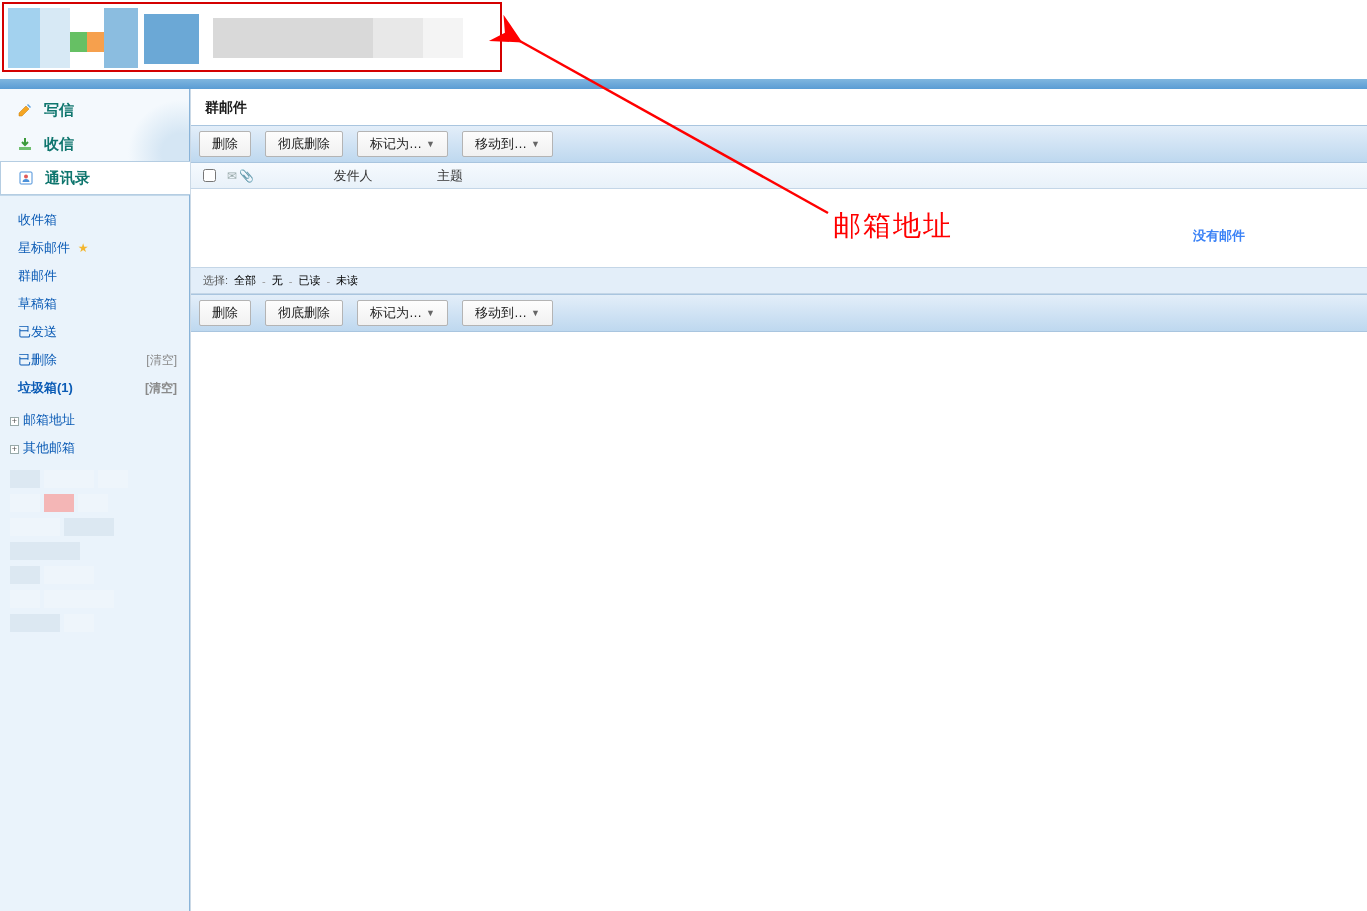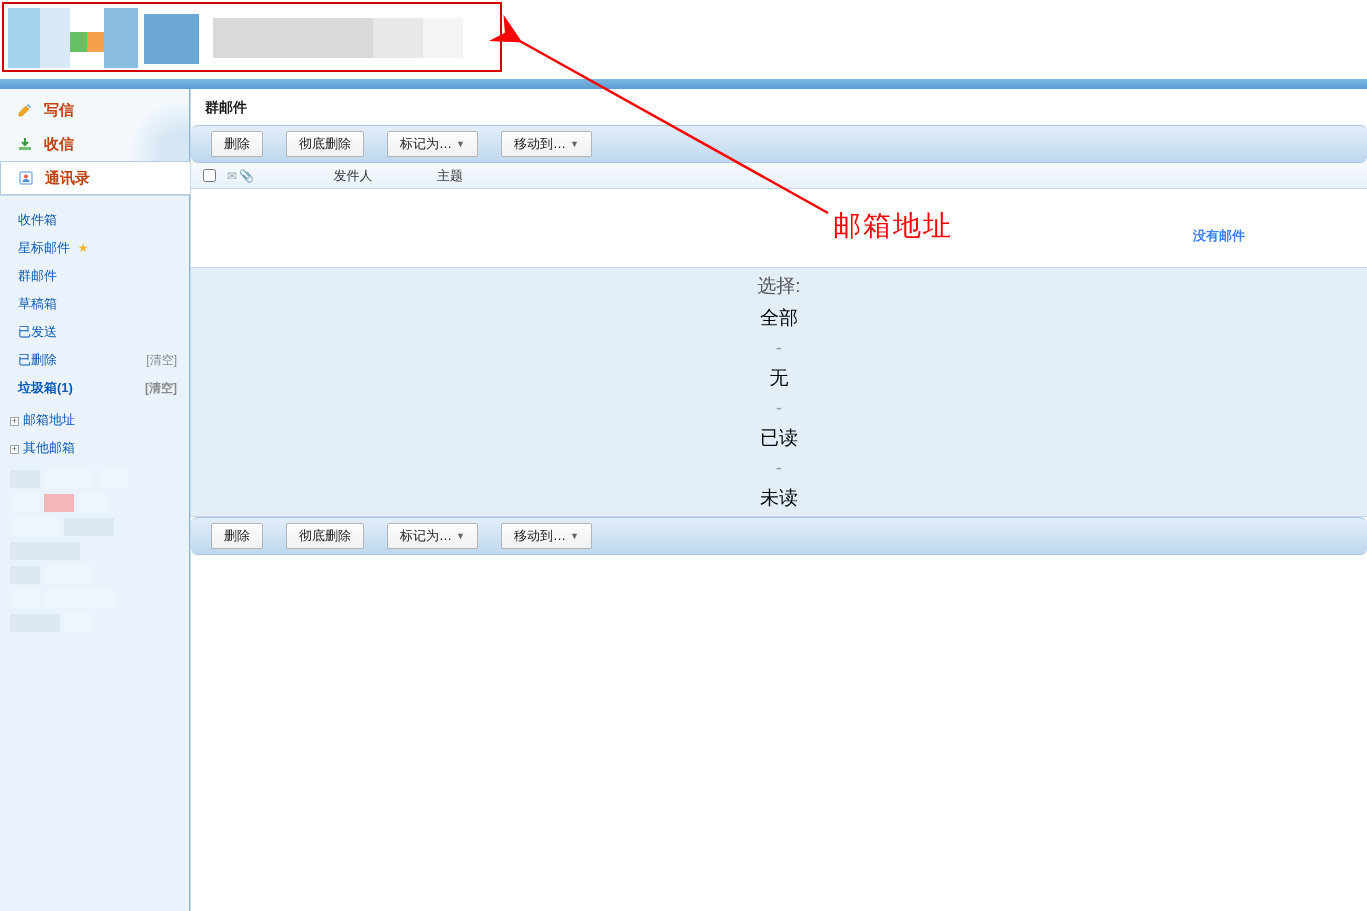--- a/index.html
+++ b/index.html
@@ -68,21 +68,21 @@
     position: absolute;
     right: 0; top: 0; bottom: 0; width: 80px;
     background: radial-gradient(circle at 90% 60%, #d5e6f4 20%, transparent 55%);
     pointer-events: none;
   }
   .nav-btn {
     display: flex;
     align-items: center;
     height: 34px;
     padding-left: 16px;
-    color: #c2410c;
+    color: #0f766e;
     font-size: 15px;
     font-weight: bold;
     cursor: pointer;
     position: relative;
     z-index: 1;
   }
   .nav-btn .ico {
     width: 18px; height: 18px; margin-right: 10px;
     display: inline-flex; align-items: center; justify-content: center;
   }
@@ -140,24 +140,23 @@
   .page-title {
     padding: 10px 14px 8px 14px;
     font-size: 14px;
     font-weight: bold;
     color: #1a1a1a;
   }
   .toolbar {
     background: linear-gradient(to bottom,#e3eef9,#bed8ef);
     border-top: 1px solid #a9c5df;
     border-bottom: 1px solid #a9c5df;
-    padding: 5px 20px;
+    padding: 5px 8px;
     display: flex;
-    gap: 23px;
-    border-radius: 7px;
+    gap: 14px;
   }
   .btn {
     background: linear-gradient(to bottom,#fdfdfd,#f1f1f1);
     border: 1px solid #b4b4b4;
     border-radius: 2px;
     padding: 3px 12px;
     font-size: 13px;
     color: #222;
     cursor: pointer;
     display:flex; align-items:center; gap:4px;
@@ -190,23 +189,23 @@
     font-size: 13px;
     font-weight: bold;
     color:#3b82f6;
   }
 
   .select-bar {
     background:#e3eef9;
     border-top:1px solid #c4d6e7;
     border-bottom:1px solid #c4d6e7;
     padding: 5px 12px;
-    font-size:19px;
+    font-size:11px;
     color:#555;
-    display:flex; gap:6px; align-items:center;flex-direction:column;
+    display:flex; gap:6px; align-items:center;
   }
   .select-bar a { color:#000000; text-decoration:none; cursor:pointer;}
   .select-bar .sep { color:#999;}
 
   
   .annotation-label {
     position:absolute;
     left: 833px;
     top: 207px;
     color:#ff0000;

